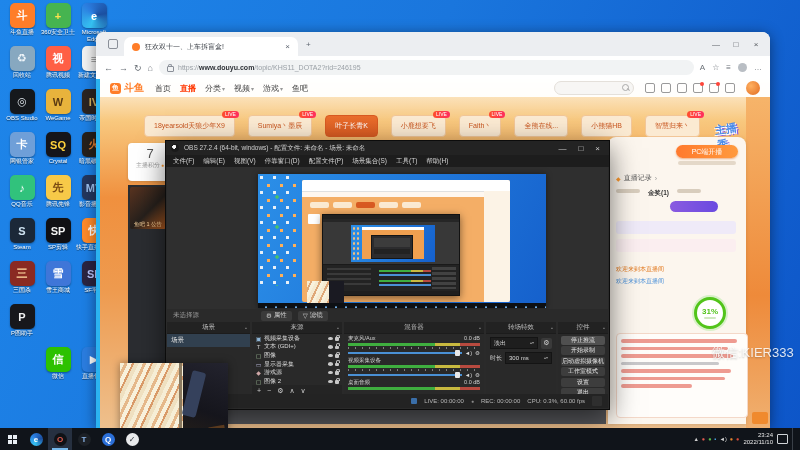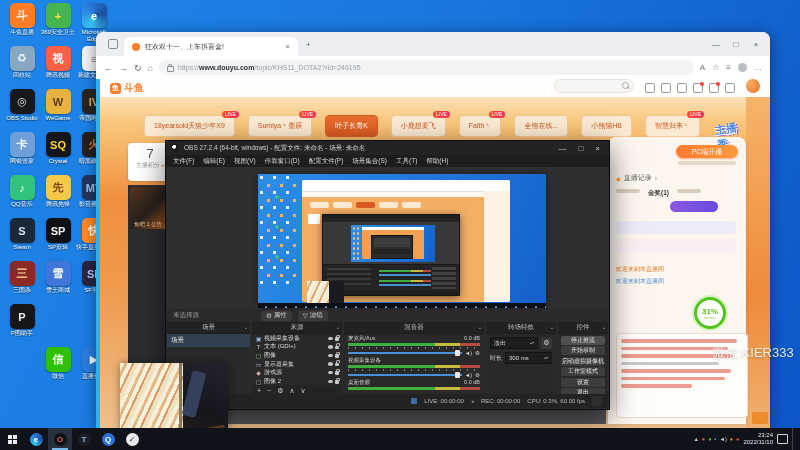--- a/index.html
+++ b/index.html
@@ -44,21 +44,21 @@
   .url{font-size:7px;color:#9aa0a6;white-space:nowrap;}
   .url b{color:#2d3136;font-weight:bold;}
   .tool-right{display:flex;align-items:center;gap:7px;}
   .tool-right span{font-size:8px;color:#6a7077;}
   .avatar8{width:9px;height:9px;border-radius:50%;background:#b9bec4;}
   
   .page{position:absolute;left:0;right:0;top:47px;bottom:0;overflow:hidden;
     background:linear-gradient(180deg,#fdf4e6 0%,#f8c87e 12%,#f0903e 34%,#ee9a4e 60%,#eec08d 100%);}
   .cyan-edge{position:absolute;left:0;top:0;bottom:0;width:4px;background:#2bb3f0;}
   .dy-header{position:absolute;left:4px;right:0;top:0;height:18px;
-    background:rgba(255,255,255,.94);display:flex;gap:11px;padding:0 10px;}
+    background:rgba(255,255,255,.94);display:flex;align-items:center;gap:11px;padding:0 10px;}
   .dy-logo{display:flex;align-items:center;gap:3px;font-size:10px;font-weight:bold;color:#ff7d28;}
   .dy-logo i{width:11px;height:11px;border-radius:3px;background:#ff7d28;color:#fff;font-style:normal;
     font-size:7px;display:flex;align-items:center;justify-content:center;}
   .dy-nav{display:flex;gap:9px;}
   .dy-nav-item{font-size:8px;color:#444;}
   .dy-nav-item.active{color:#ff3600;font-weight:bold;}
   .dy-nav-item.caret:after{content:"▾";font-size:6px;color:#999;margin-left:1px;}
   .dy-search{margin-left:auto;width:78px;height:12px;border:1px solid #e4e0da;border-radius:7px;
     background:#f7f6f4;position:relative;}
   .dy-search i{position:absolute;right:4px;top:2px;width:5px;height:5px;border:1px solid #aaa;
@@ -448,20 +448,34 @@
     </div>
 
     <div class="page">
       <div class="cyan-edge"></div>
 
       <div class="dy-header">
         <div class="dy-logo">
           <i>鱼</i>
           <span>斗鱼</span>
         </div>
+        <div class="dy-nav">
+
+            <span class="dy-nav-item">首页</span>
+
+            <span class="dy-nav-item active">直播</span>
+
+            <span class="dy-nav-item caret">分类</span>
+
+            <span class="dy-nav-item caret">视频</span>
+
+            <span class="dy-nav-item caret">游戏</span>
+
+            <span class="dy-nav-item">鱼吧</span>
+          </div>
         <div class="dy-search">
             <i></i>
           </div>
         <div class="dy-icons">
 
             <span class="dy-ic"></span>
 
             <span class="dy-ic"></span>
 
             <span class="dy-ic"></span>

